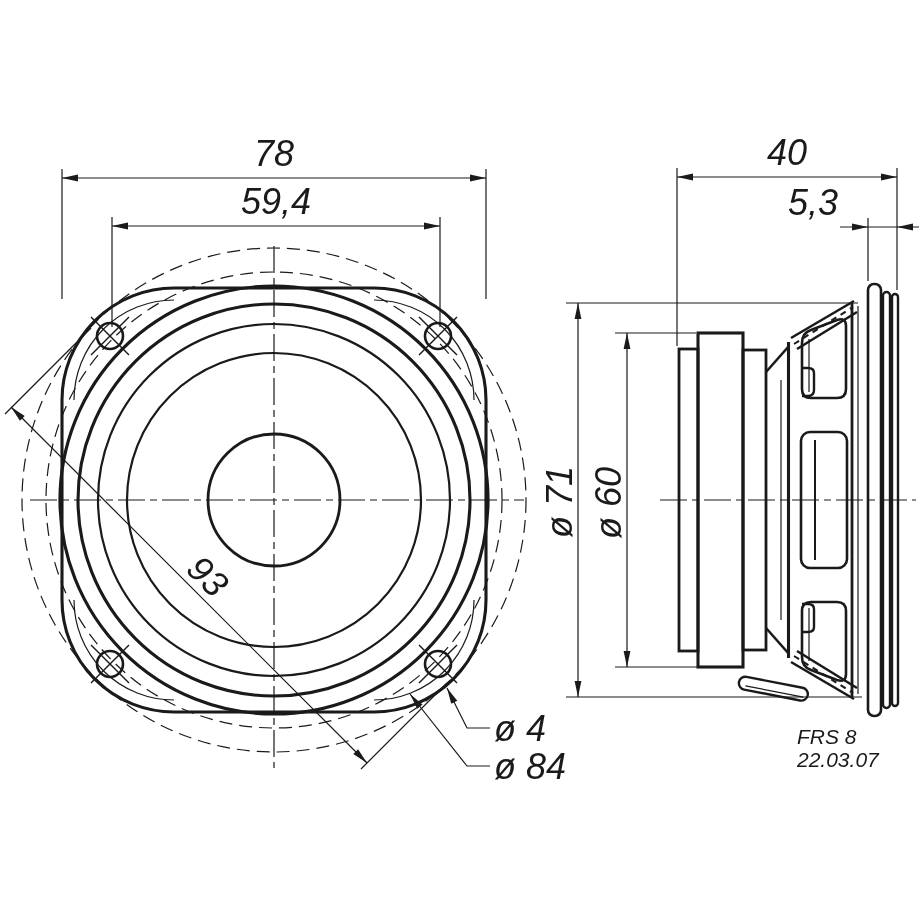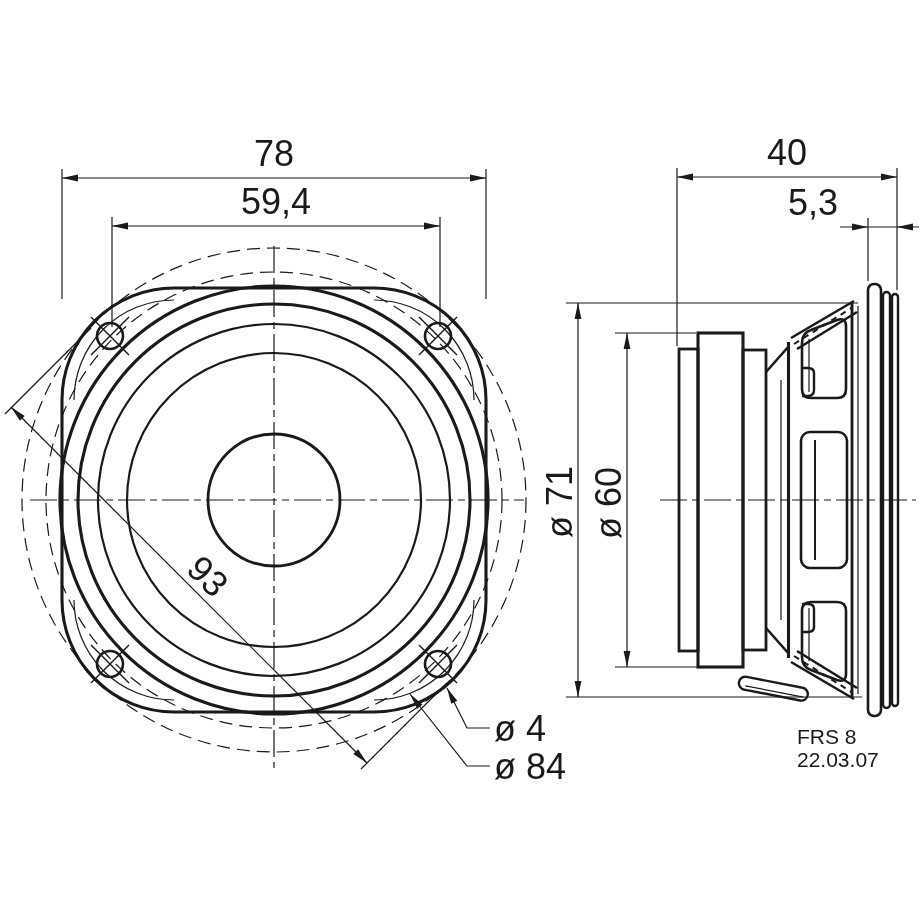--- a/index.html
+++ b/index.html
@@ -1,17 +1,17 @@
 <!DOCTYPE html>
 <html style="--line: #1a1a1a; --bg: #ffffff;"><head>
 <meta charset="utf-8">
 <style>
   :root { --line:#1a1a1a; --bg:#ffffff; }
   html,body { margin:0; padding:0; background:var(--bg); }
-  .canvas { width:848px; height:920px; background:var(--bg); position:relative; }
+  .canvas { width:848px; height:920px; background:var(--bg); position:relative;font-style:italic; }
   svg { display:block; }
   .stroke { stroke:var(--line); fill:none; }
   .fillshape { fill:var(--line); stroke:none; }
   text { font-family:"Liberation Sans","DejaVu Sans",sans-serif; fill:var(--line); }
   .dim-text { font-size:36px; }
   .title-text { font-size:21px; }
   .w-thick { stroke-width:3.1; }
   .w-med { stroke-width:2.6; }
   .w-med2 { stroke-width:2.2; }
   .w-thin { stroke-width:1.2; }

